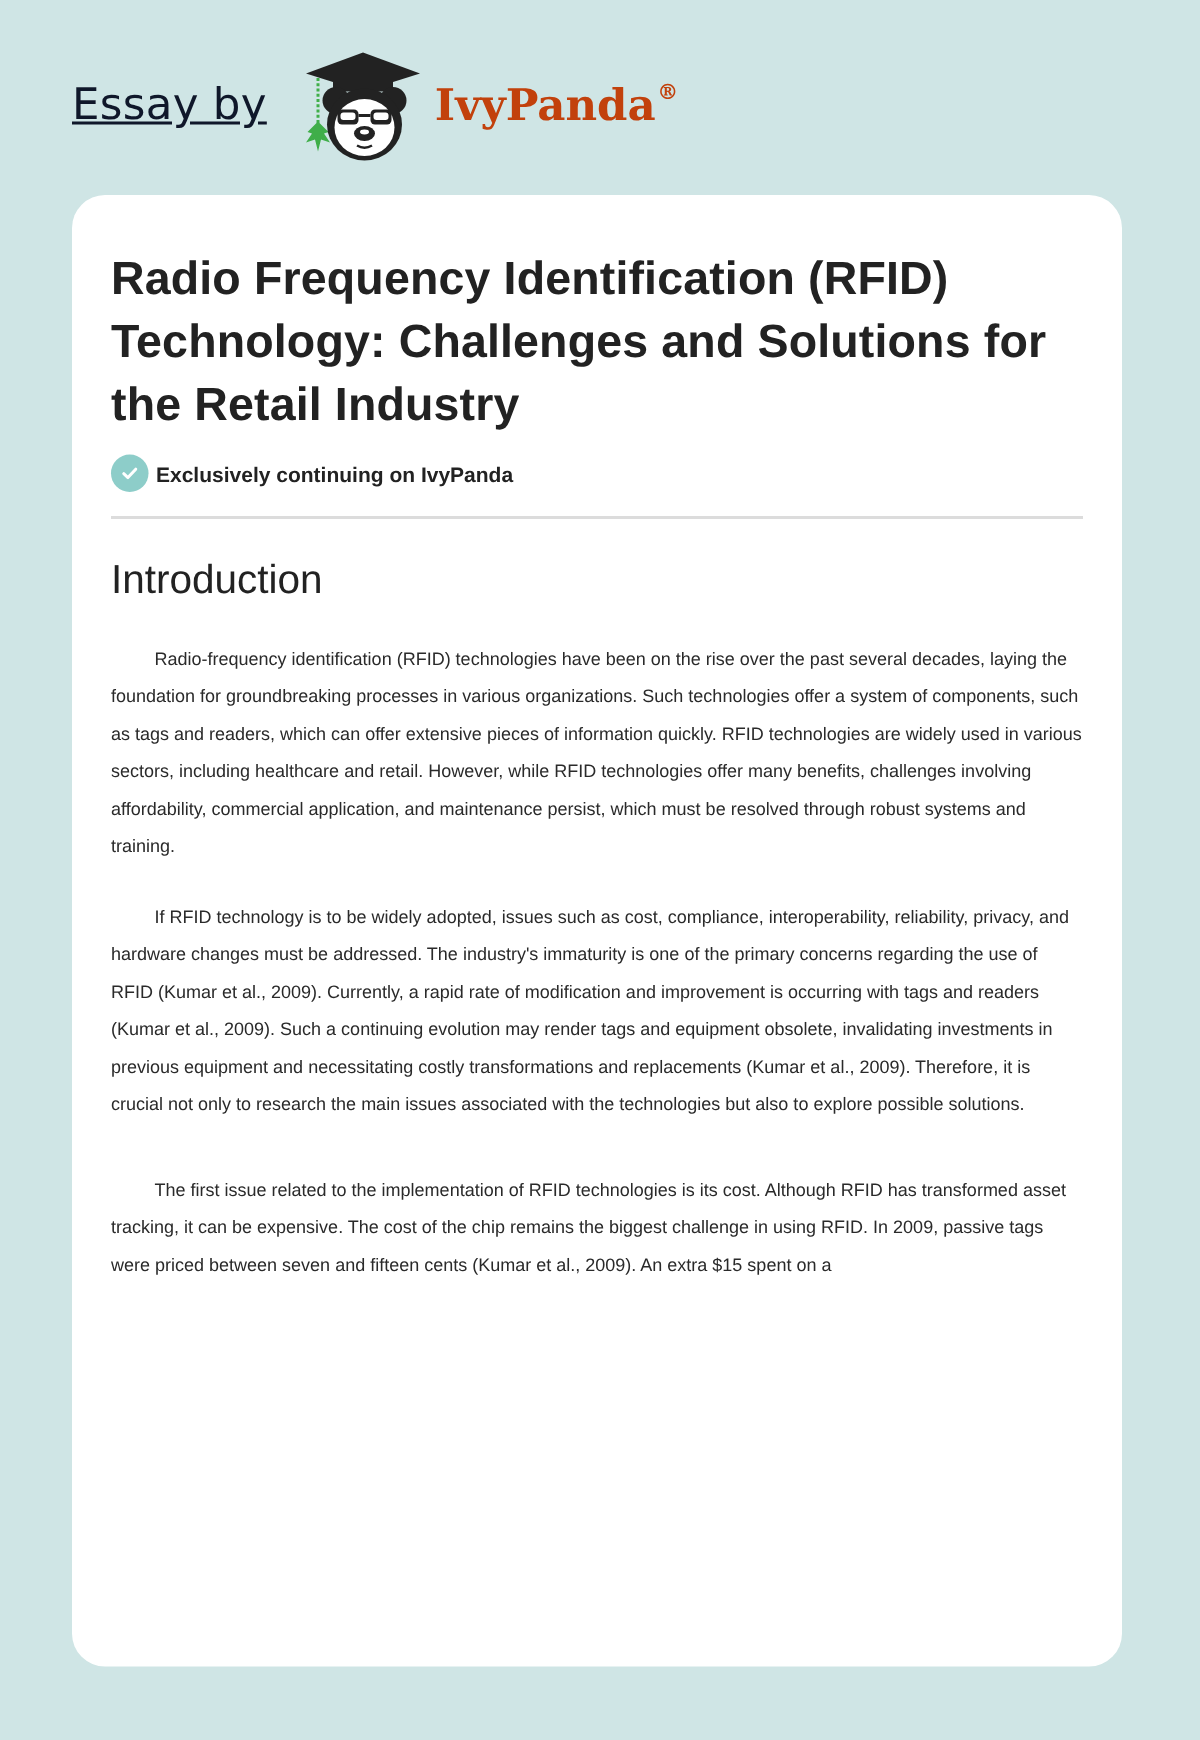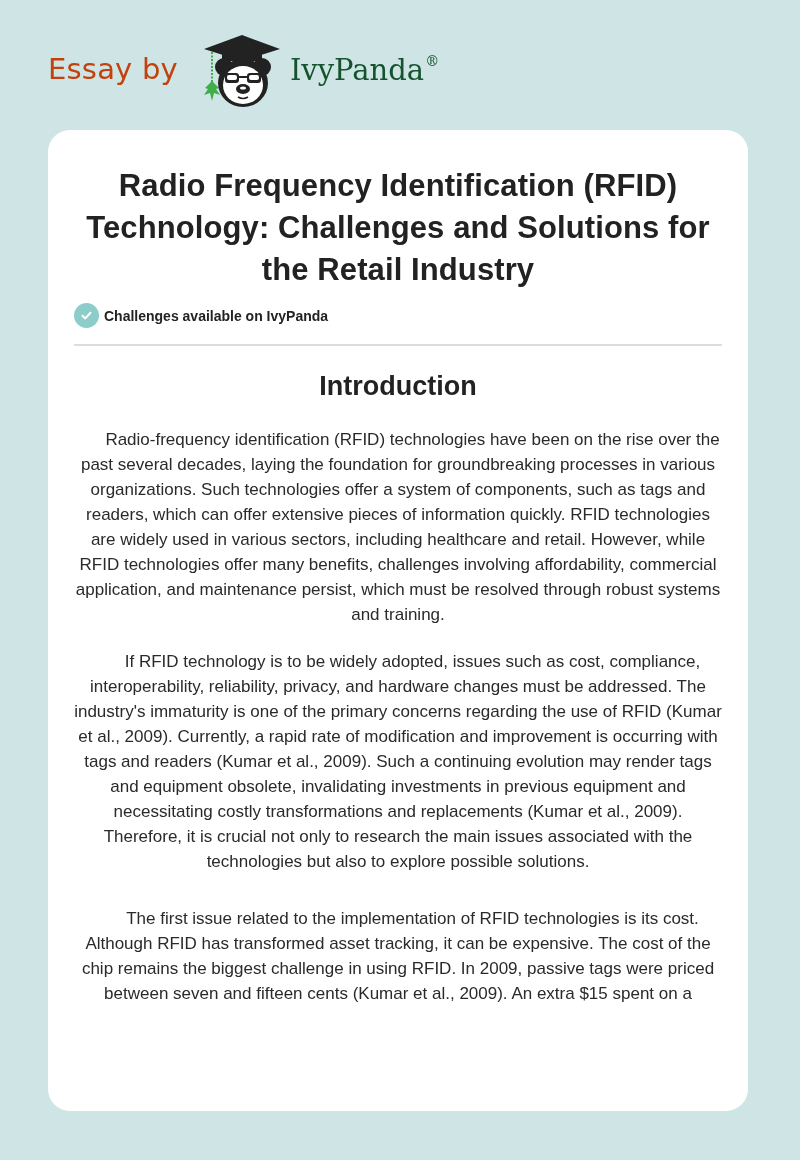--- a/index.html
+++ b/index.html
@@ -9,52 +9,52 @@
     font-family: "Liberation Sans", sans-serif;
     color: #222;
     position: relative;
   }
   .brand {
     position: absolute; left: 48px; top: 36px; height: 70px;
     display: flex; align-items: center;
   }
   .brand-prefix {
     font-family: "DejaVu Sans", sans-serif;
-    font-size: 29px; color: #c2410c; letter-spacing: 0.2px;
-    margin-right: 18px; margin-top: -4px;
+    font-size: 29px; color: #0f172a; letter-spacing: 0.2px;
+    margin-right: 18px; margin-top: -4px; text-decoration: underline;
   }
   .logo { width: 88px; height: 78px; margin-right: 6px; margin-top: 2px; }
   .brand-name {
-    font-family: "DejaVu Serif", serif; font-weight: normal;
-    font-size: 29px; color: #14532d; margin-top: -2px;
+    font-family: "DejaVu Serif", serif; font-weight: bold;
+    font-size: 29px; color: #c2410c; margin-top: -2px;
   }
   .brand-name sup { font-size: 14px; vertical-align: 14px; margin-left: 1px; }
 
   .card {
     position: absolute; left: 48px; top: 130px; width: 700px; height: 981px;
     background: #ffffff; border-radius: 22px; overflow: hidden;
   }
-  .card-inner { padding: 35px 26px 0 26px; text-align: center; }
+  .card-inner { padding: 35px 26px 0 26px; }
   .title {
     margin: 0; font-size: 31px; line-height: 42px; font-weight: bold; color: #222;
     letter-spacing: 0.1px;
   }
   .badge { display: flex; align-items: center; margin-top: 12px; }
   .check {
     width: 25px; height: 25px; border-radius: 50%; background: #8dcdc9;
     display: flex; align-items: center; justify-content: center; margin-right: 5px;
   }
   .badge-text { font-size: 14px; font-weight: bold; color: #222; }
   .divider { height: 2px; background: #dcdcdc; margin-top: 16px; }
 
   h2.section {
-    margin: 0; font-size: 27px; line-height: 40px; font-weight: bold; color: #222;
+    margin: 0; font-size: 27px; line-height: 40px; font-weight: normal; color: #222;
   }
   .p {
-    margin: 0; font-size: 17px; line-height: 25px; color: #2a2a2a;
+    margin: 0; font-size: 12px; line-height: 25px; color: #2a2a2a;
     text-indent: 29px;
   }
 </style>
 </head>
 <body>
 
 <div class="brand">
   <span class="brand-prefix">Essay by</span>
   <svg class="logo" viewBox="0 0 88 78">
 
@@ -86,21 +86,21 @@
 <div class="card">
   <div class="card-inner">
     <h1 class="title">Radio Frequency Identification (RFID) Technology: Challenges and Solutions for the Retail Industry</h1>
 
     <div class="badge">
       <span class="check">
         <svg width="13" height="13" viewBox="0 0 13 13">
             <path d="M2.5 6.8 L5.3 9.4 L10.5 3.8" stroke="#fff" stroke-width="2" fill="none" stroke-linecap="round" stroke-linejoin="round"></path>
           </svg>
       </span>
-      <span class="badge-text">Challenges available on IvyPanda</span>
+      <span class="badge-text">Exclusively continuing on IvyPanda</span>
     </div>
 
     <div class="divider"></div>
 
     <h2 class="section" style="margin-top:20px;">Introduction</h2>
     <p class="p" style="margin-top:21px;">Radio-frequency identification (RFID) technologies have been on the rise over the past several decades, laying the foundation for groundbreaking processes in various organizations. Such technologies offer a system of components, such as tags and readers, which can offer extensive pieces of information quickly. RFID technologies are widely used in various sectors, including healthcare and retail. However, while RFID technologies offer many benefits, challenges involving affordability, commercial application, and maintenance persist, which must be resolved through robust systems and training.</p>
 
     <p class="p" style="margin-top:22px;">If RFID technology is to be widely adopted, issues such as cost, compliance, interoperability, reliability, privacy, and hardware changes must be addressed. The industry's immaturity is one of the primary concerns regarding the use of RFID (Kumar et al., 2009). Currently, a rapid rate of modification and improvement is occurring with tags and readers (Kumar et al., 2009). Such a continuing evolution may render tags and equipment obsolete, invalidating investments in previous equipment and necessitating costly transformations and replacements (Kumar et al., 2009). Therefore, it is crucial not only to research the main issues associated with the technologies but also to explore possible solutions.</p>
     <p class="p" style="margin-top:32px;">The first issue related to the implementation of RFID technologies is its cost. Although RFID has transformed asset tracking, it can be expensive. The cost of the chip remains the biggest challenge in using RFID. In 2009, passive tags were priced between seven and fifteen cents (Kumar et al., 2009). An extra $15 spent on a</p>
   </div>

